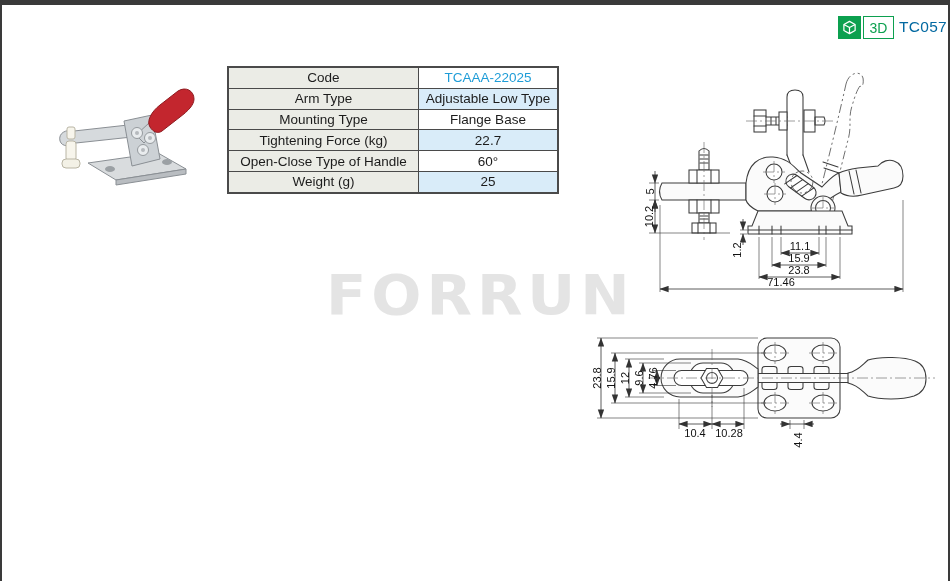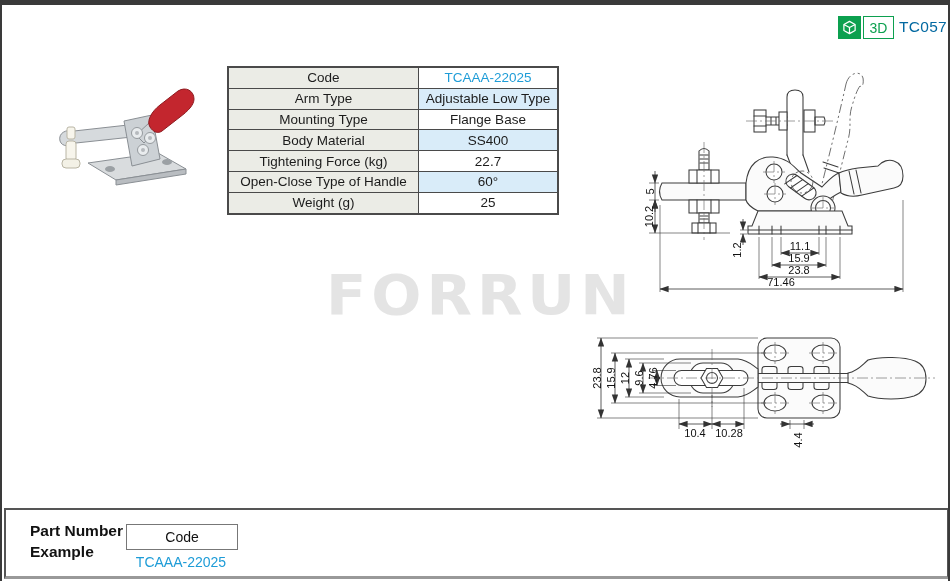--- a/index.html
+++ b/index.html
@@ -85,24 +85,20 @@
         </tr>
         <tr>
           <td class="k">Arm Type</td>
           <td class="v">Adjustable Low Type</td>
         </tr>
         <tr>
           <td class="k">Mounting Type</td>
           <td class="v">Flange Base</td>
         </tr>
         <tr>
-          <td class="k">Body Material</td>
-          <td class="v">SS400</td>
-        </tr>
-        <tr>
           <td class="k">Tightening Force (kg)</td>
           <td class="v">22.7</td>
         </tr>
         <tr>
           <td class="k">Open-Close  Type of Handle</td>
           <td class="v">60°</td>
         </tr>
         <tr>
           <td class="k">Weight (g)</td>
           <td class="v">25</td>
@@ -248,22 +244,14 @@
     <path class="dim" d="M89,101 H122" marker-start="url(#a2s)" marker-end="url(#a2e)"></path>
     <path class="dim" d="M122,101 H154" marker-start="url(#a2s)" marker-end="url(#a2e)"></path>
     <path class="dim" d="M190,101 H200" marker-end="url(#a2e)"></path>
     <path class="dim" d="M224,101 H214" marker-end="url(#a2e)"></path>
     <path class="dim" d="M200,101 H214"></path>
     <text class="dt" text-anchor="middle" x="105" y="114">10.4</text>
     <text class="dt" text-anchor="middle" x="139" y="114">10.28</text>
     <text class="dt" text-anchor="middle" transform="rotate(-90 208 117)" x="208" y="121">4.4</text>
   </svg>
 
-  <div id="pn">
-    <div id="pn-title">
-      <div>Part Number</div>
-      <div>Example</div>
-    </div>
-    <div id="pn-codebox">Code</div>
-    <div id="pn-code">TCAAA-22025</div>
-  </div>
 
 </div>
 
 </body></html>

